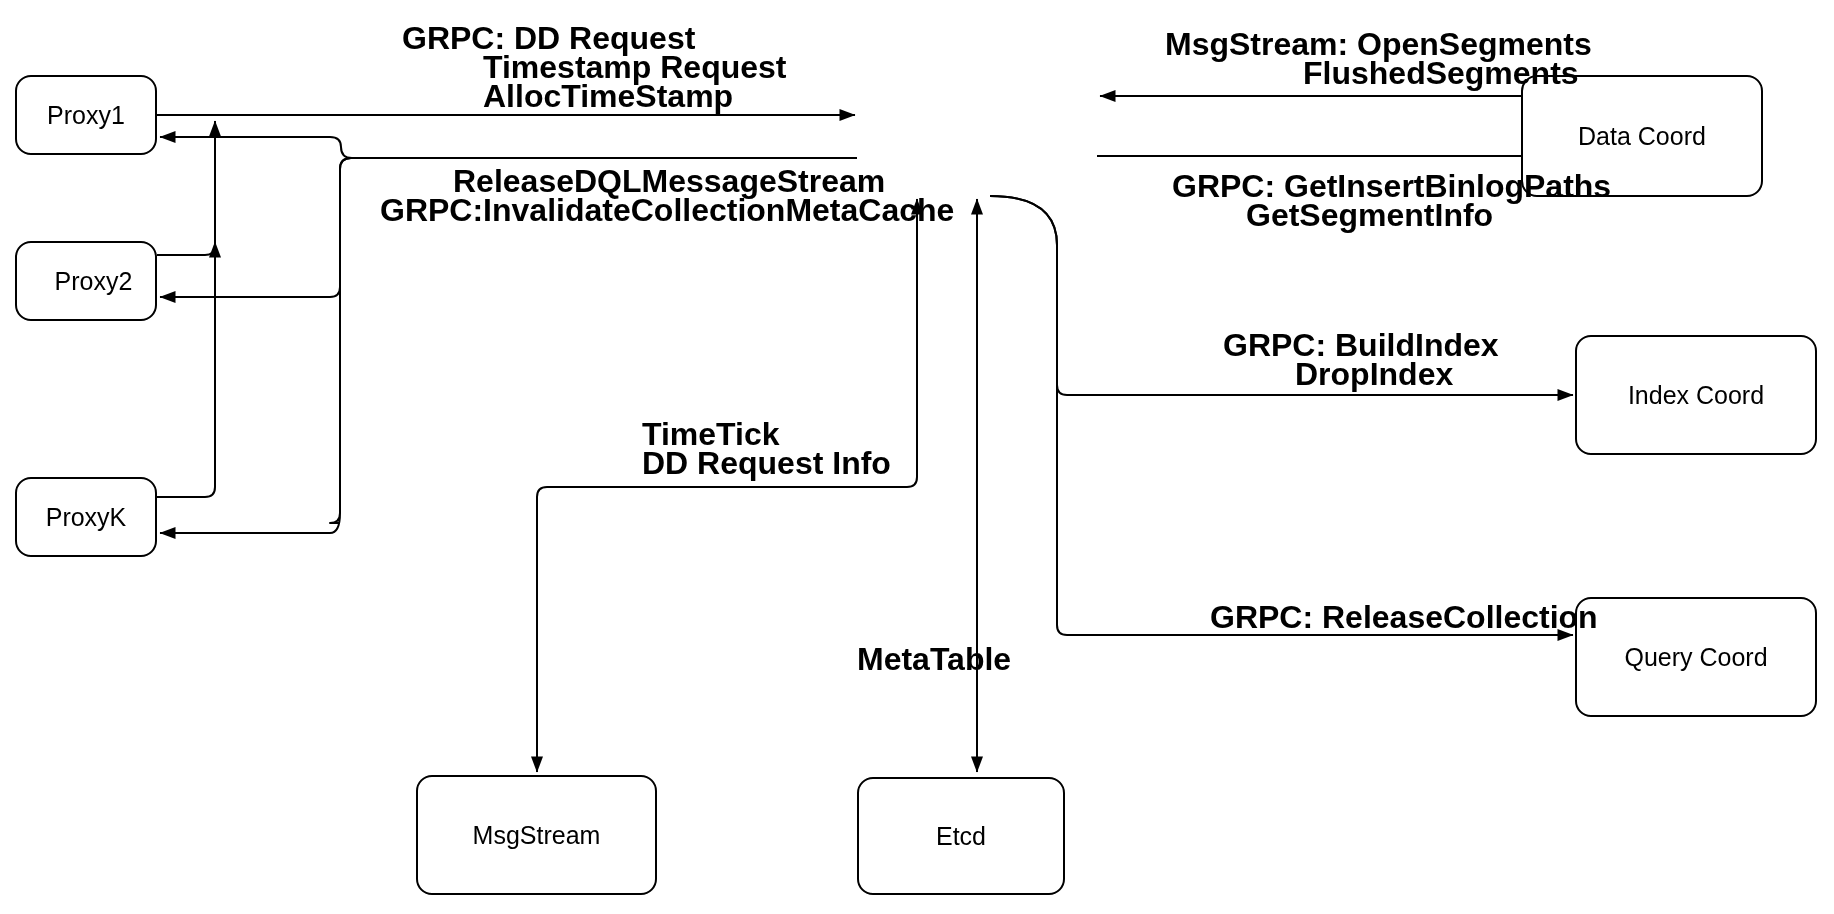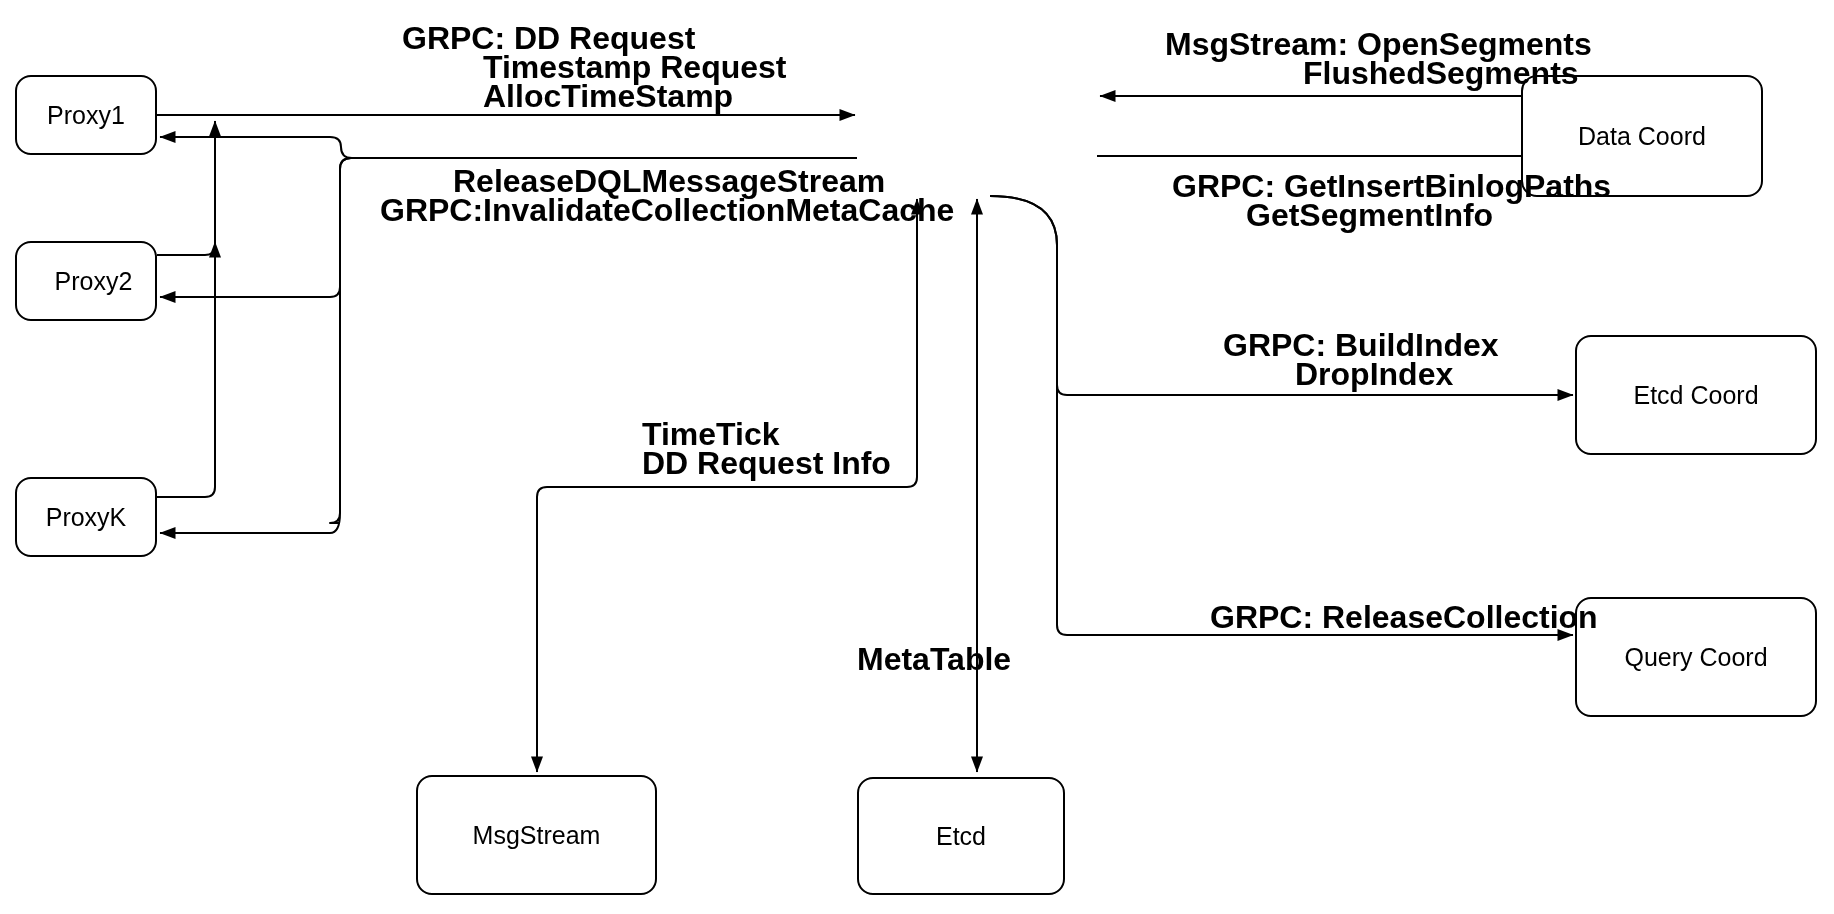--- a/index.html
+++ b/index.html
@@ -67,21 +67,21 @@
   </div>
   <div class="node" style="left:15px;top:477px;width:142px;height:80px;">
     <span>ProxyK</span>
   </div>
 
 
   <div class="node" style="left:1521px;top:75px;width:242px;height:122px;">
     <span>Data Coord</span>
   </div>
   <div class="node" style="left:1575px;top:335px;width:242px;height:120px;">
-    <span>Etcd Coord</span>
+    <span>Index Coord</span>
   </div>
   <div class="node" style="left:1575px;top:597px;width:242px;height:120px;">
     <span>Query Coord</span>
   </div>
 
   <div class="node" style="left:416px;top:775px;width:241px;height:120px;">
     <span>MsgStream</span>
   </div>
   <div class="node" style="left:857px;top:777px;width:208px;height:118px;">
     <span>Etcd</span>

